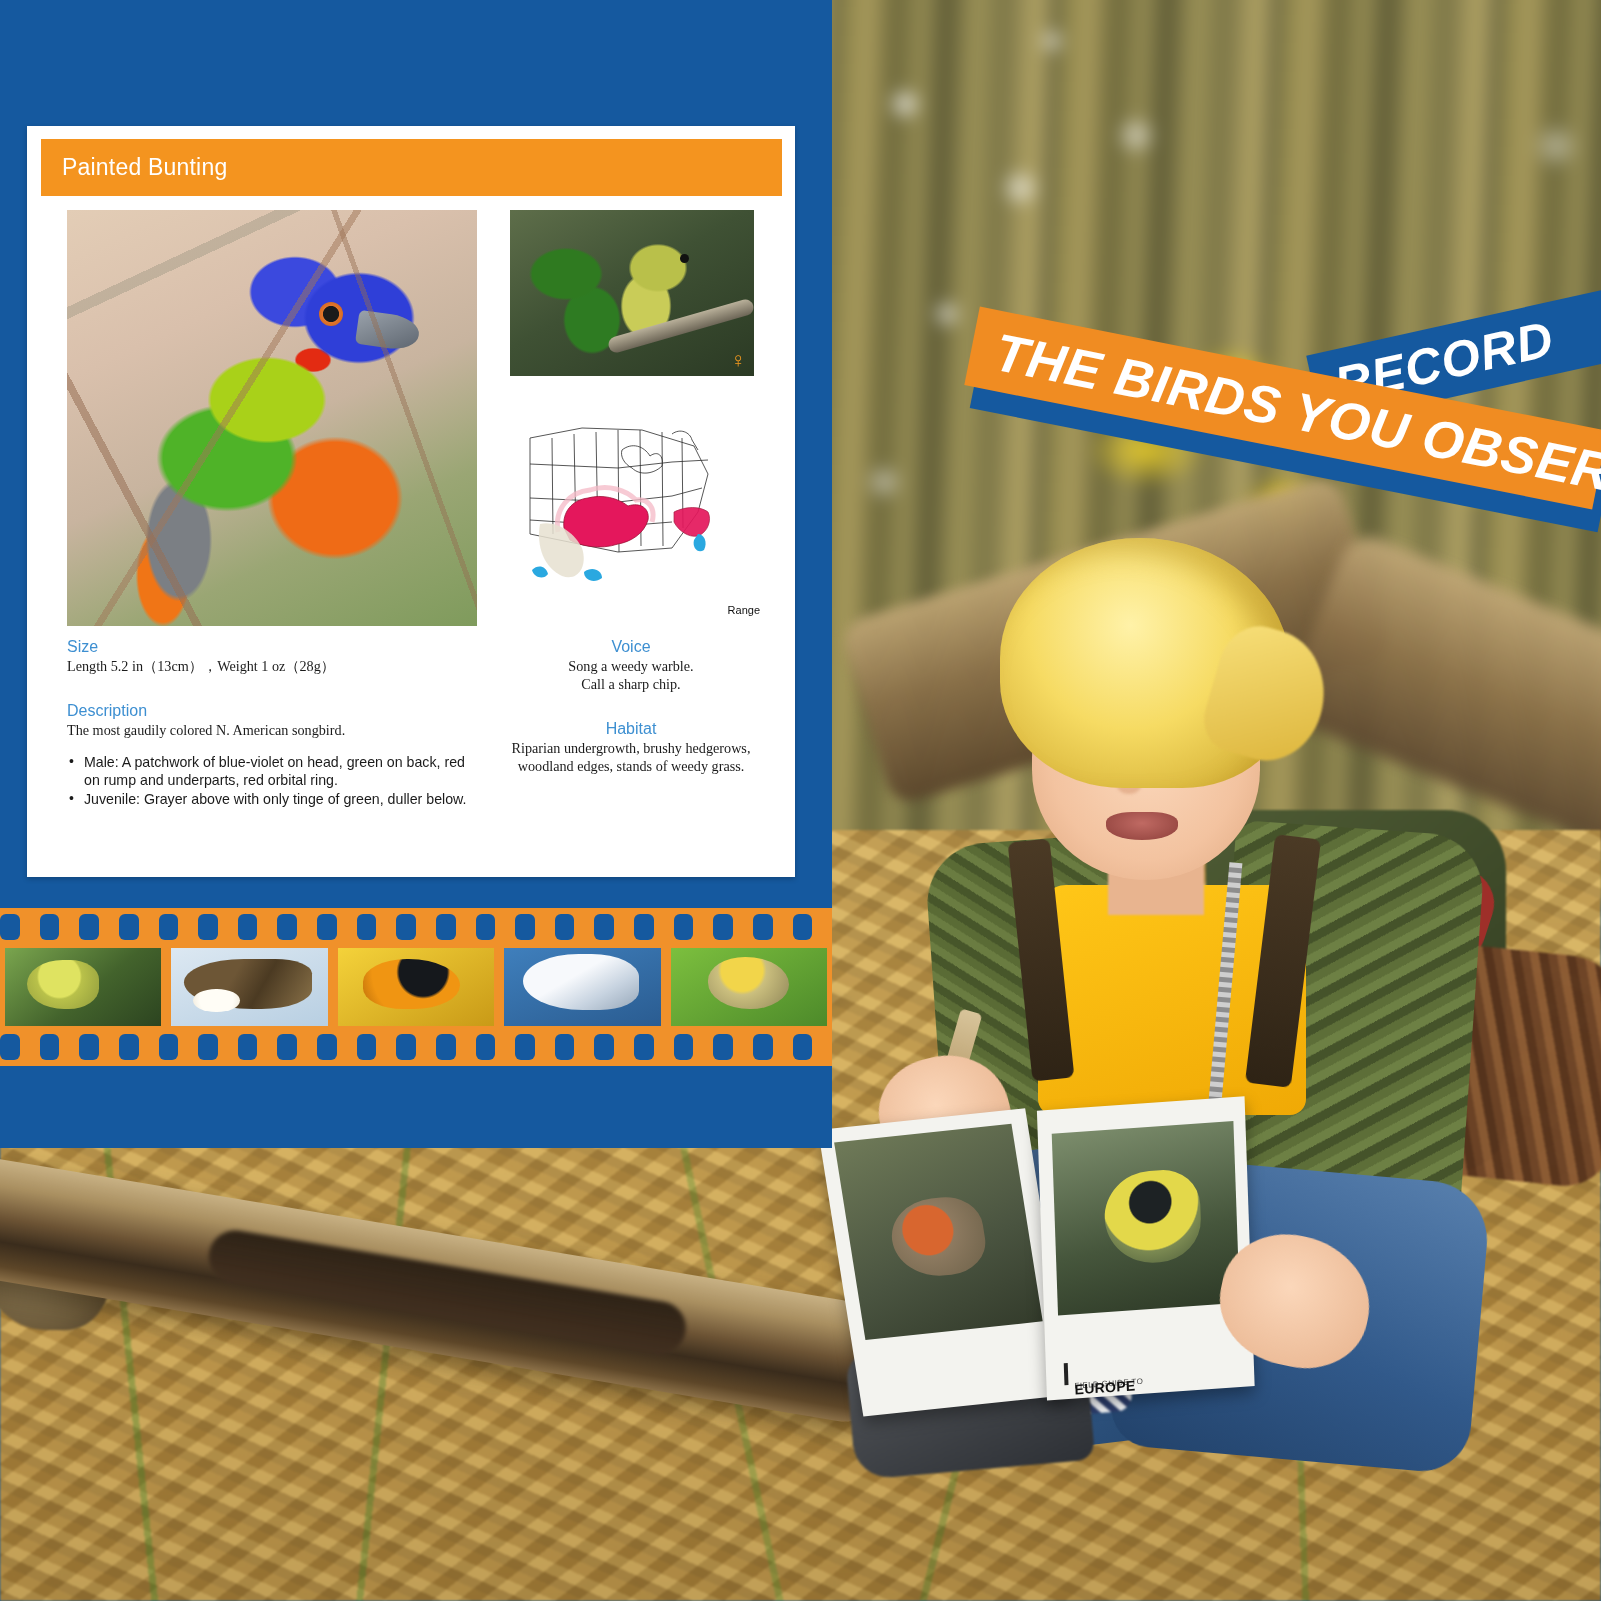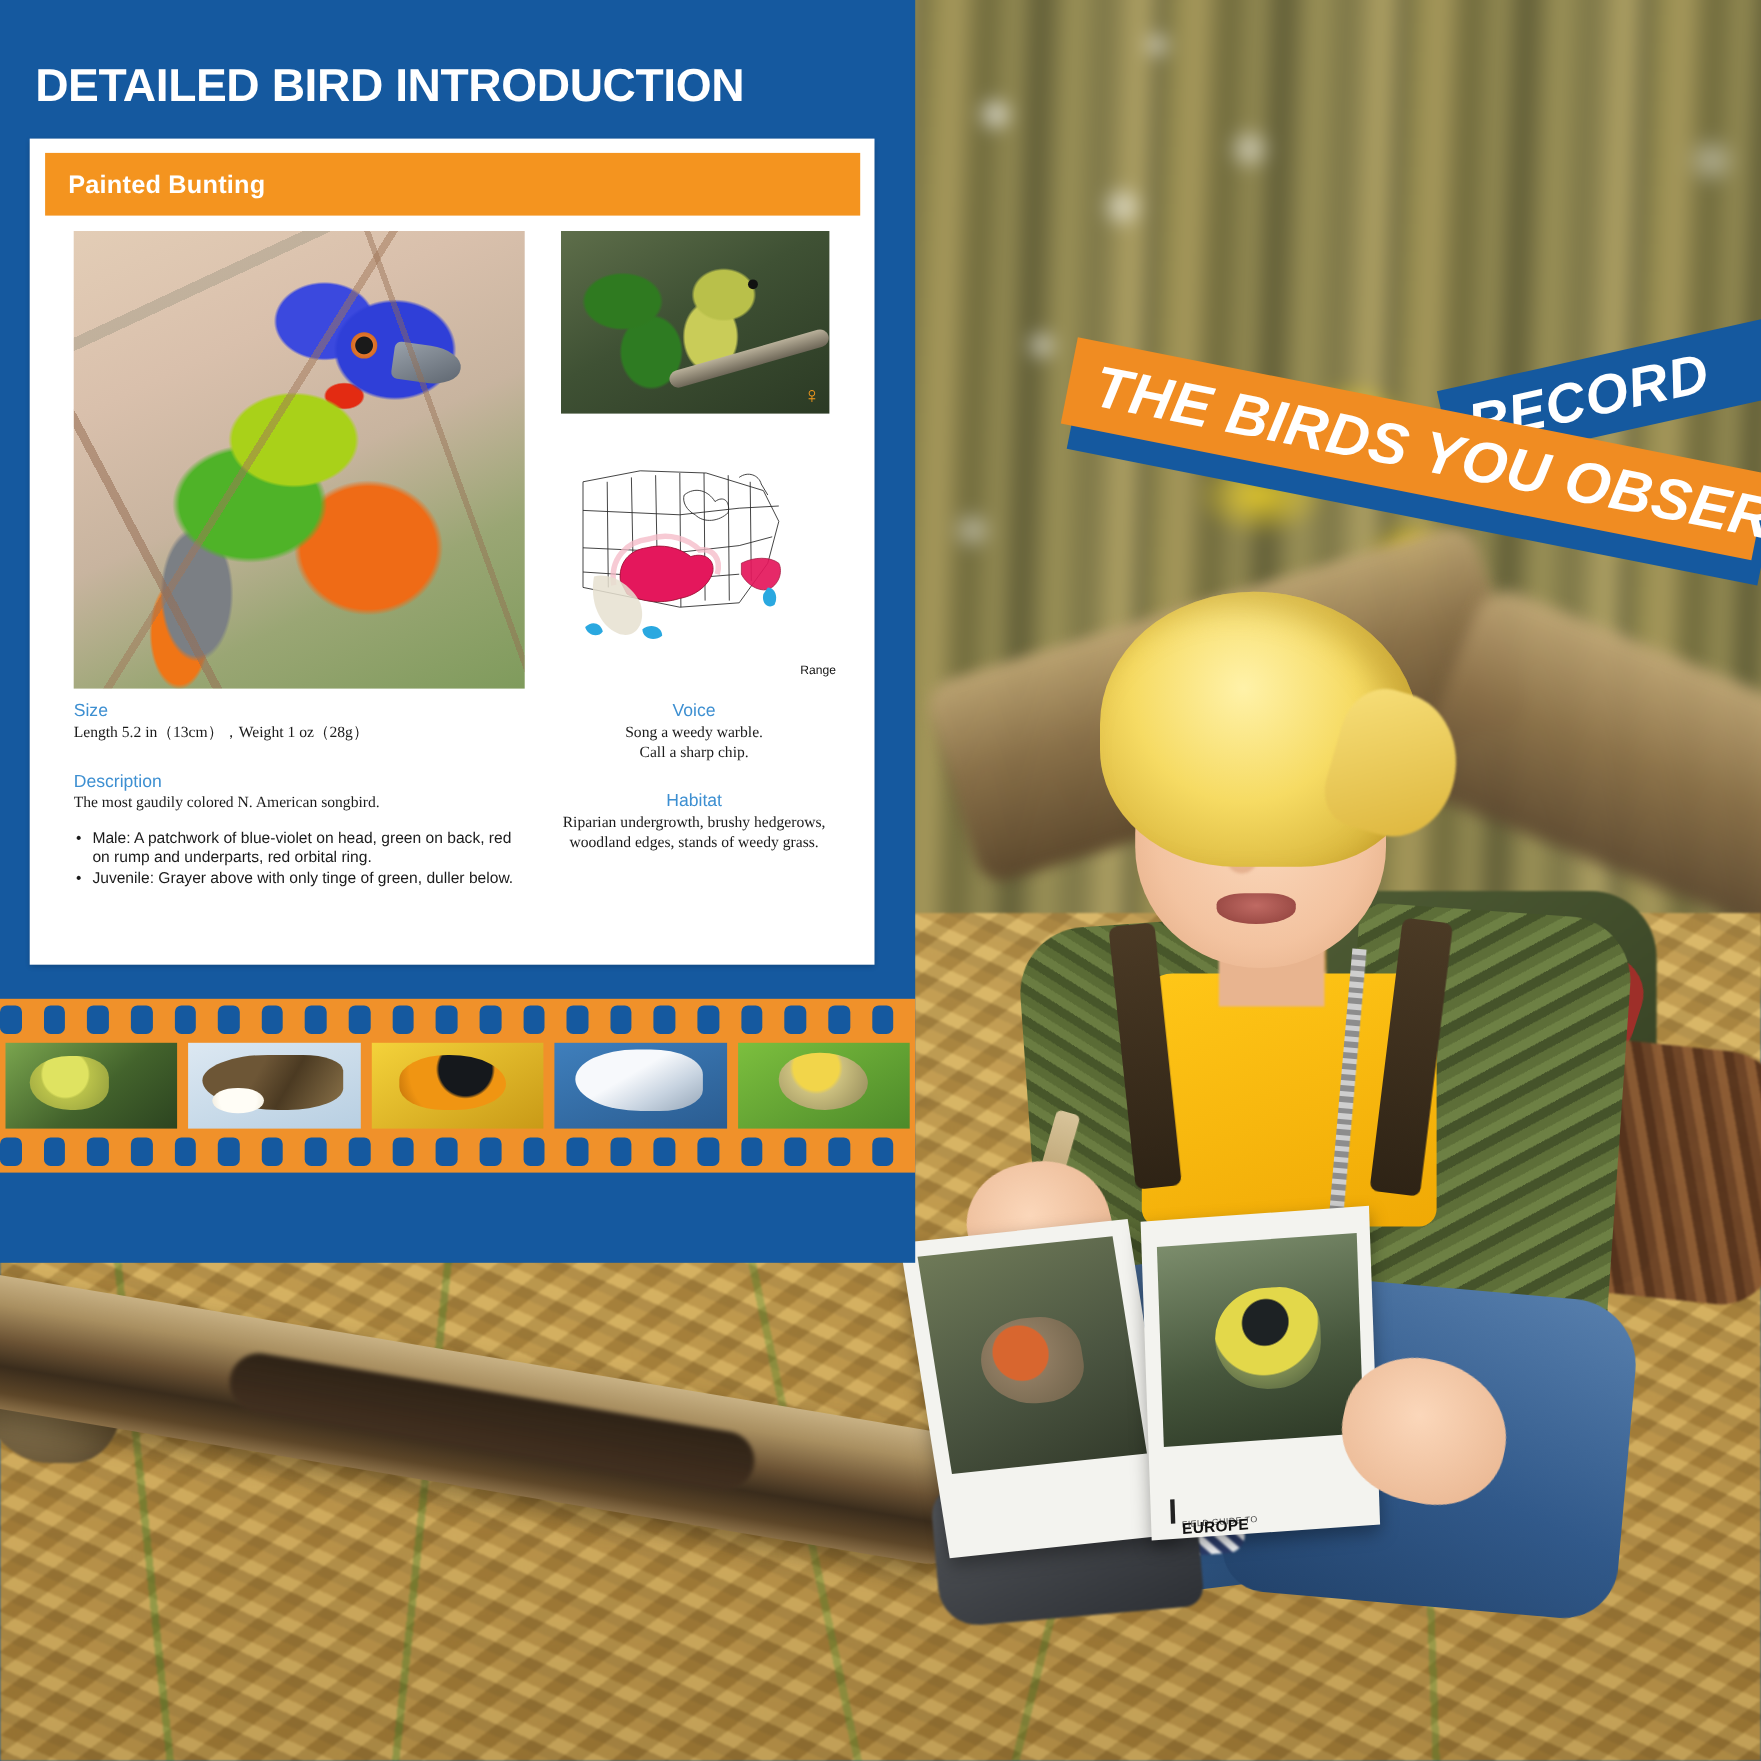--- a/index.html
+++ b/index.html
@@ -208,21 +208,21 @@
     color:#fff; font-size: 42px; font-weight: bold; letter-spacing: -0.4px;
   }
   .white-card {
     position:absolute; left: 27px; top: 126px; width: 768px; height: 751px;
     background:#fff; box-shadow: 0 2px 5px rgba(0,0,0,.22);
   }
   .card-header {
     position:absolute; left: 14px; top: 13px; width: 741px; height: 57px;
     background:#f4941f; display:flex; align-items:center; padding-left: 21px;
   }
-  .card-header span { color:#fff; font-size: 23px; font-weight: bold; letter-spacing:.2px; }
+  .card-header span { color:#fff; font-size: 23px; font-weight: normal; letter-spacing:.2px; }
 
   
   .photo-main {
     position:absolute; left: 40px; top: 84px; width: 410px; height: 416px;
     background:
       radial-gradient(ellipse 90px 74px at 292px 108px, #2f3fd8 0 58%, rgba(47,63,216,0) 62%),
       radial-gradient(ellipse 72px 56px at 228px 82px, #3b49de 0 60%, rgba(59,73,222,0) 64%),
       radial-gradient(ellipse 96px 70px at 200px 190px, #a9d119 0 58%, rgba(169,209,25,0) 62%),
       radial-gradient(ellipse 110px 84px at 160px 248px, #4fb328 0 58%, rgba(79,179,40,0) 64%),
       radial-gradient(ellipse 106px 96px at 268px 288px, #ef6b16 0 58%, rgba(239,107,22,0) 64%),
@@ -368,21 +368,20 @@
   <div class="banner-record">
     <span>RECORD</span>
   </div>
   <div class="banner-obs-shadow"></div>
   <div class="banner-obs">
     <span>THE BIRDS YOU OBSERVE</span>
   </div>
 
   <div class="blue-panel">
 
-    <div class="panel-title">DETAILED BIRD INTRODUCTION</div>
 
     <div class="white-card">
 
       <div class="card-header">
         <span>Painted Bunting</span>
       </div>
 
       <div class="photo-main">
         <div class="pm-eye"></div>
         <div class="pm-beak"></div>

